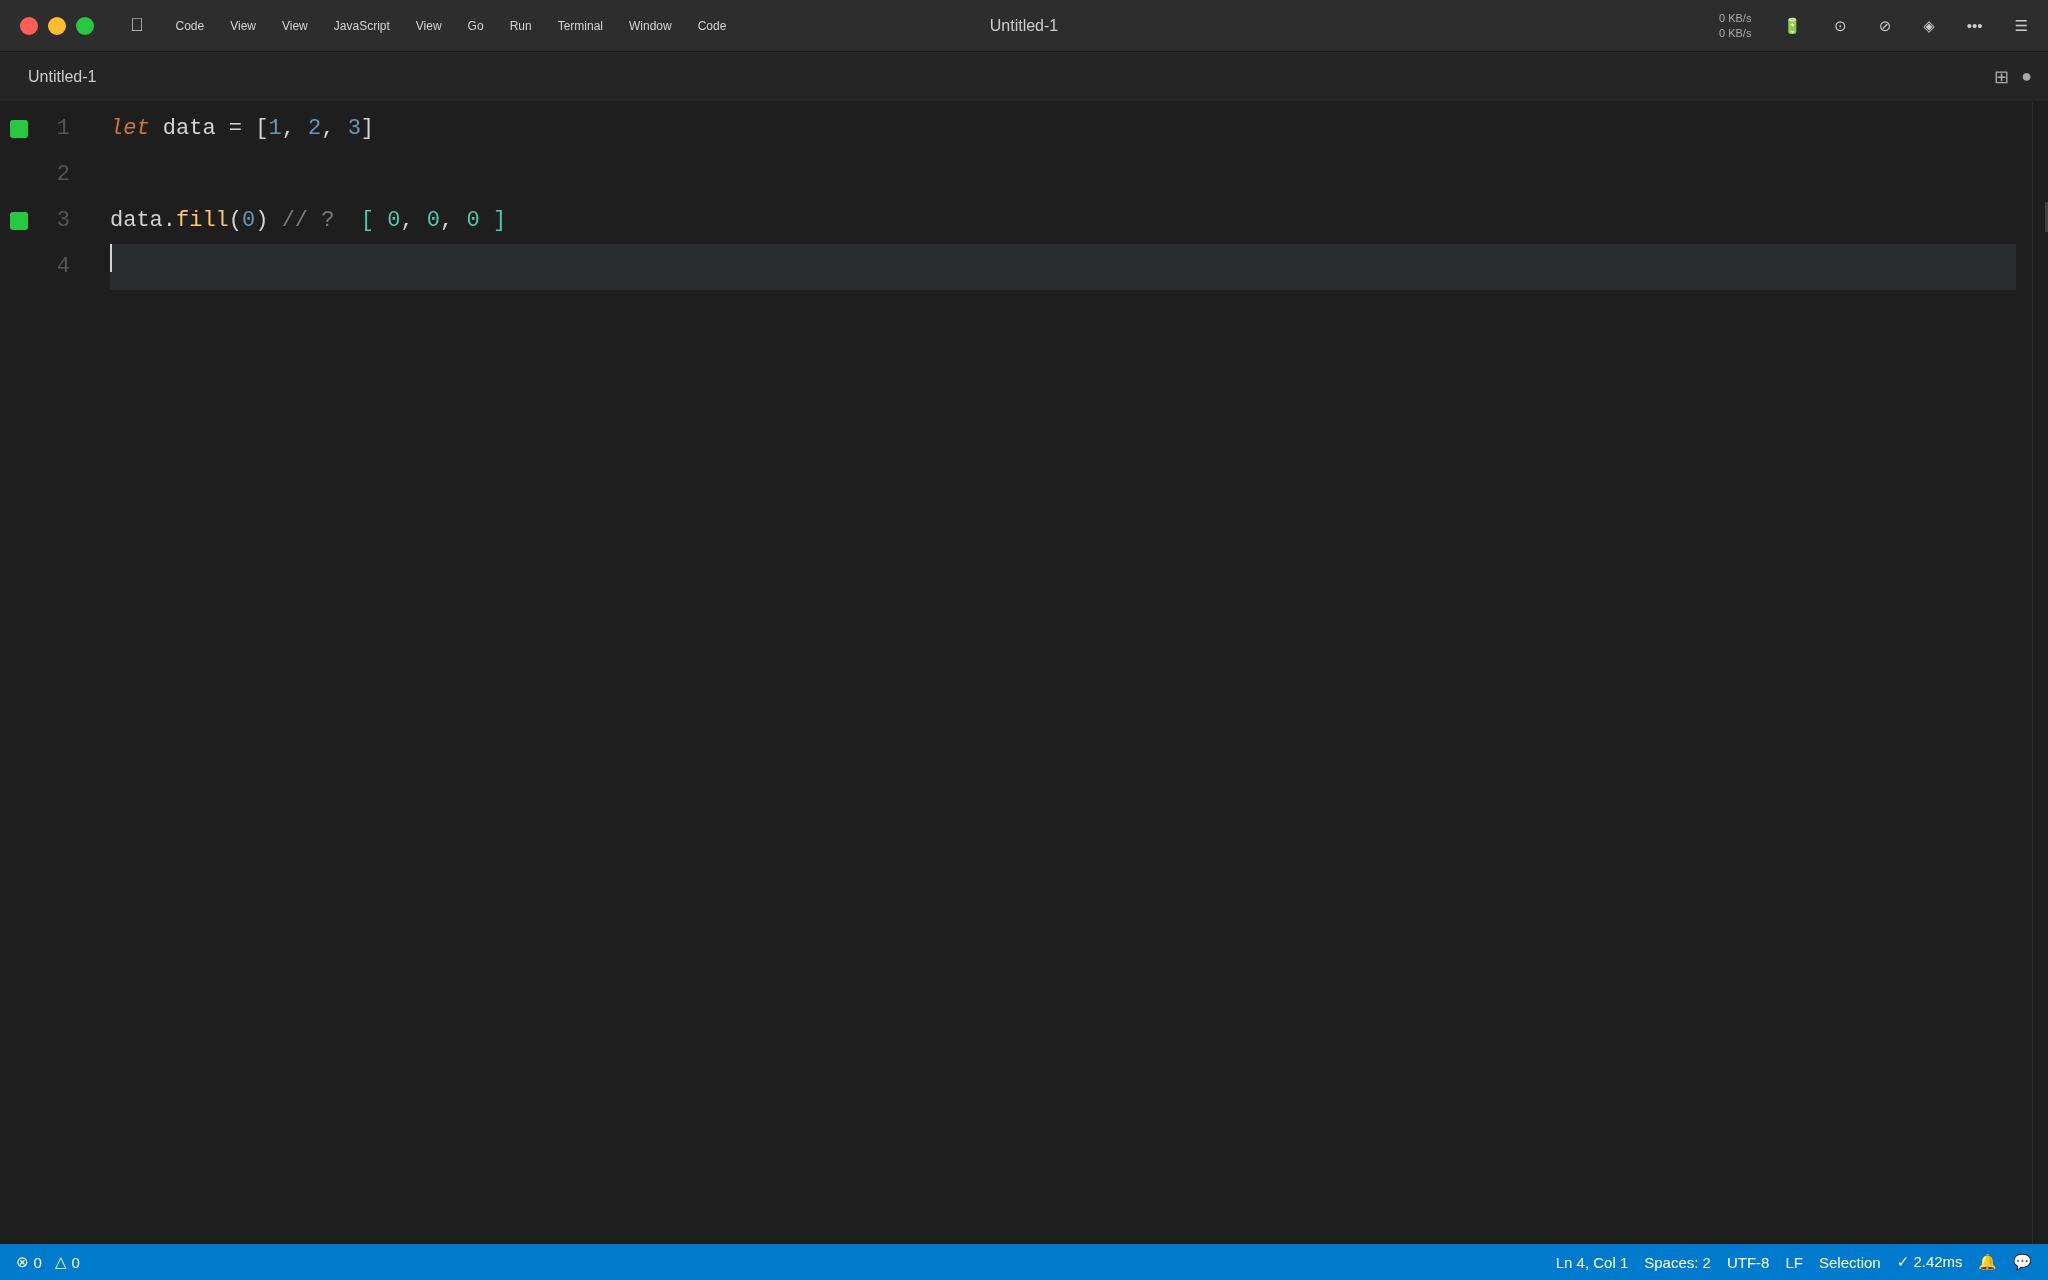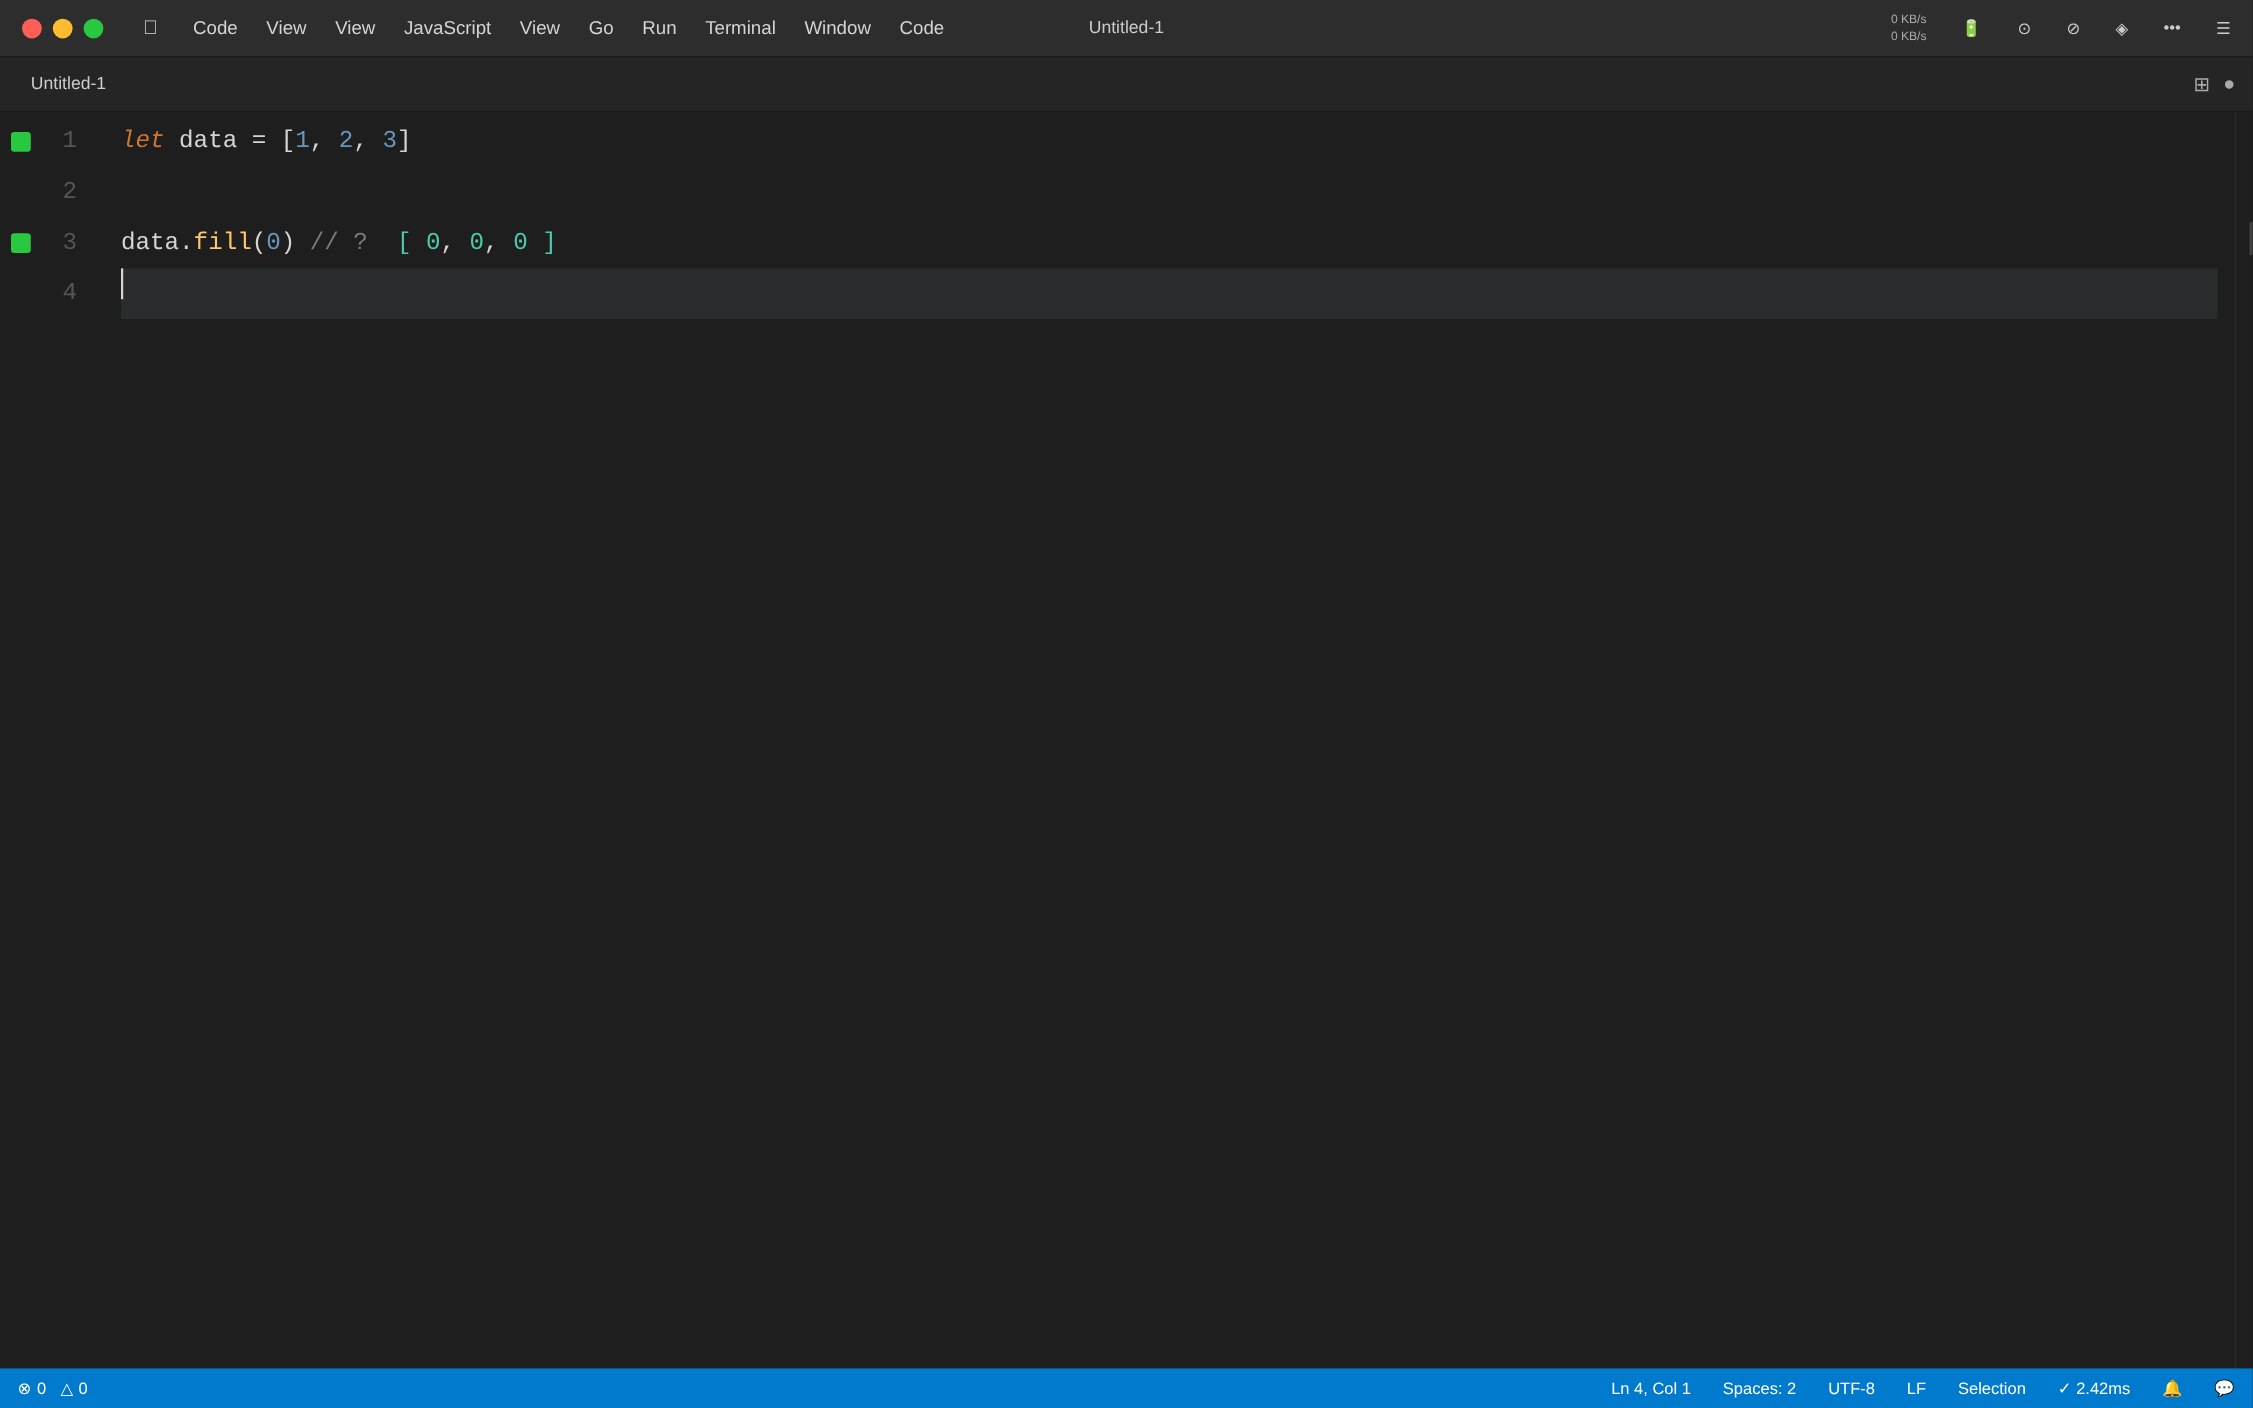--- a/index.html
+++ b/index.html
@@ -41,21 +41,21 @@
 
     .menu-bar {
       display: flex;
       align-items: center;
       gap: 2px;
       flex: 1;
     }
 
     .menu-item {
       color: #d4d4d4;
-      font-size: 17px;
+      font-size: 12px;
       padding: 4px 12px;
       border-radius: 4px;
       cursor: default;
       white-space: nowrap;
     }
 
     .menu-apple {
       font-size: 18px;
       margin-right: 6px;
     }
@@ -224,21 +224,21 @@
     .status-left {
       display: flex;
       align-items: center;
       gap: 8px;
     }
 
     .status-right {
       margin-left: auto;
       display: flex;
       align-items: flex-end;
-      gap: 29px;
+      gap: 16px;
     }
 
     .status-error {
       display: flex;
       align-items: center;
       gap: 5px;
       color: white;
       font-size: 15px;
     }
 

